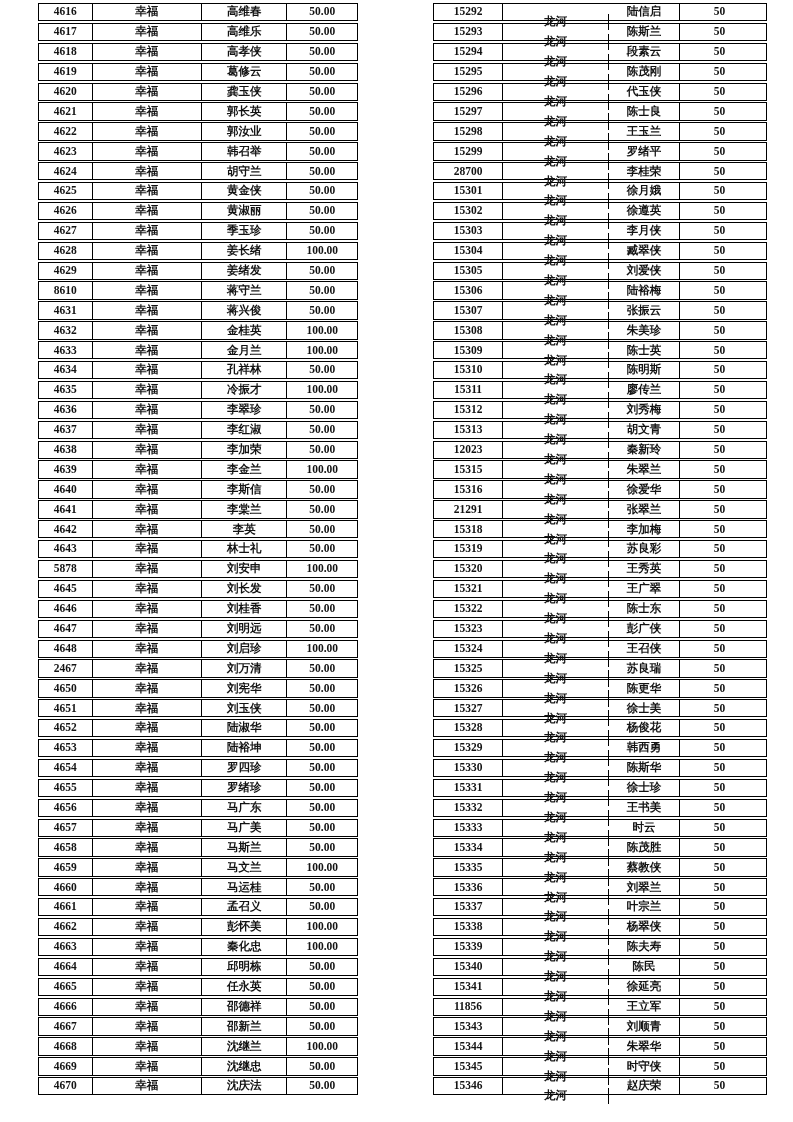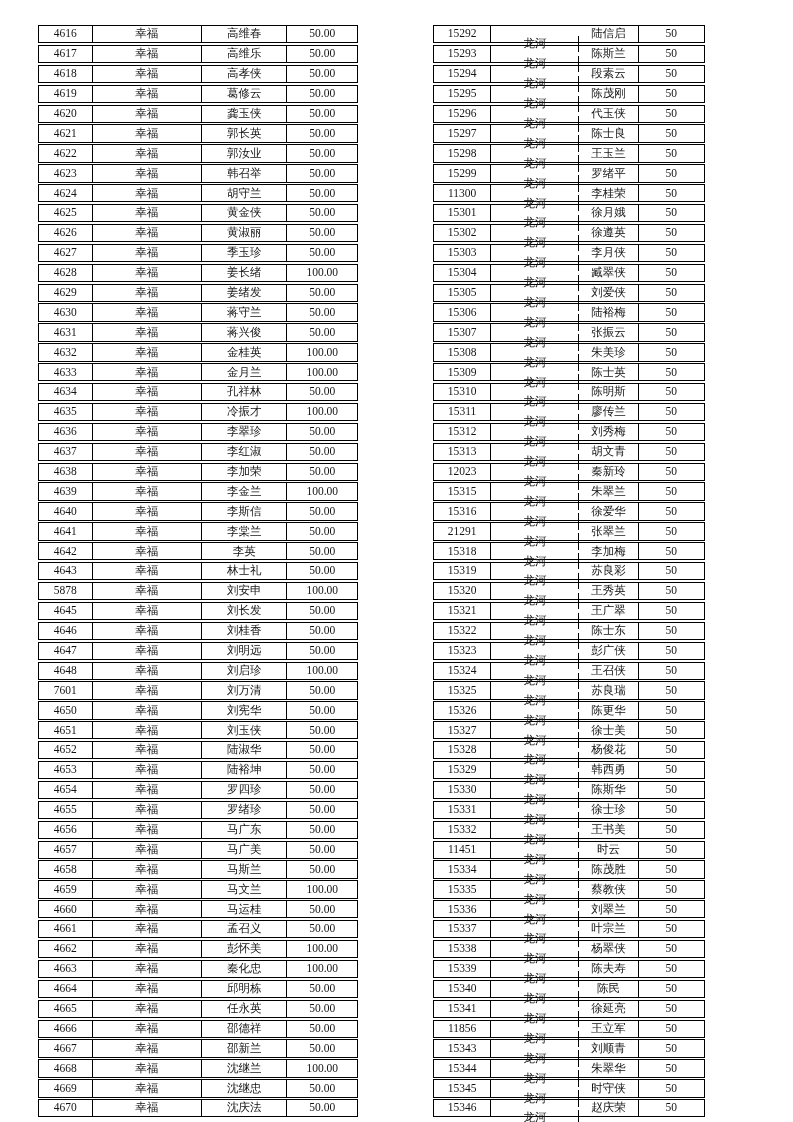--- a/index.html
+++ b/index.html
@@ -6,24 +6,25 @@
   body {
     width: 793px; height: 1122px;
     background: #ffffff;
     position: relative;
     font-family: "Liberation Serif", "DejaVu Serif", serif;
     color: #141414;
     overflow: hidden;
   }
   .roster-table {
     position: absolute;
-    top: 25px;
+    top: 3px;
+    font-weight: bold;
   }
   .table-left  { left: 38px;  width: 320px; }
-  .table-right { left: 433px; width: 272px; }
+  .table-right { left: 433px; width: 334px; }
   .row {
     box-sizing: border-box;
     display: flex;
     height: 18.3px;
     margin-bottom: 1.6px;
     border: 1px solid #000;
     background: #fff;
     align-items: center;
   }
   .cell {
@@ -130,21 +131,21 @@
       <div class="cell c2">姜长绪</div>
       <div class="cell c3">100.00</div>
     </div>
     <div class="row">
       <div class="cell c0">4629</div>
       <div class="cell c1">幸福</div>
       <div class="cell c2">姜绪发</div>
       <div class="cell c3">50.00</div>
     </div>
     <div class="row">
-      <div class="cell c0">4630</div>
+      <div class="cell c0">8610</div>
       <div class="cell c1">幸福</div>
       <div class="cell c2">蒋守兰</div>
       <div class="cell c3">50.00</div>
     </div>
     <div class="row">
       <div class="cell c0">4631</div>
       <div class="cell c1">幸福</div>
       <div class="cell c2">蒋兴俊</div>
       <div class="cell c3">50.00</div>
     </div>
@@ -244,21 +245,21 @@
       <div class="cell c2">刘明远</div>
       <div class="cell c3">50.00</div>
     </div>
     <div class="row">
       <div class="cell c0">4648</div>
       <div class="cell c1">幸福</div>
       <div class="cell c2">刘启珍</div>
       <div class="cell c3">100.00</div>
     </div>
     <div class="row">
-      <div class="cell c0">7601</div>
+      <div class="cell c0">2467</div>
       <div class="cell c1">幸福</div>
       <div class="cell c2">刘万清</div>
       <div class="cell c3">50.00</div>
     </div>
     <div class="row">
       <div class="cell c0">4650</div>
       <div class="cell c1">幸福</div>
       <div class="cell c2">刘宪华</div>
       <div class="cell c3">50.00</div>
     </div>
@@ -427,21 +428,21 @@
       <div class="cell c2">王玉兰</div>
       <div class="cell c3">50</div>
     </div>
     <div class="row">
       <div class="cell c0">15299</div>
       <div class="cell c1">龙河</div>
       <div class="cell c2">罗绪平</div>
       <div class="cell c3">50</div>
     </div>
     <div class="row">
-      <div class="cell c0">11300</div>
+      <div class="cell c0">28700</div>
       <div class="cell c1">龙河</div>
       <div class="cell c2">李桂荣</div>
       <div class="cell c3">50</div>
     </div>
     <div class="row">
       <div class="cell c0">15301</div>
       <div class="cell c1">龙河</div>
       <div class="cell c2">徐月娥</div>
       <div class="cell c3">50</div>
     </div>
@@ -625,21 +626,21 @@
       <div class="cell c2">徐士珍</div>
       <div class="cell c3">50</div>
     </div>
     <div class="row">
       <div class="cell c0">15332</div>
       <div class="cell c1">龙河</div>
       <div class="cell c2">王书美</div>
       <div class="cell c3">50</div>
     </div>
     <div class="row">
-      <div class="cell c0">11451</div>
+      <div class="cell c0">15333</div>
       <div class="cell c1">龙河</div>
       <div class="cell c2">时云</div>
       <div class="cell c3">50</div>
     </div>
     <div class="row">
       <div class="cell c0">15334</div>
       <div class="cell c1">龙河</div>
       <div class="cell c2">陈茂胜</div>
       <div class="cell c3">50</div>
     </div>

